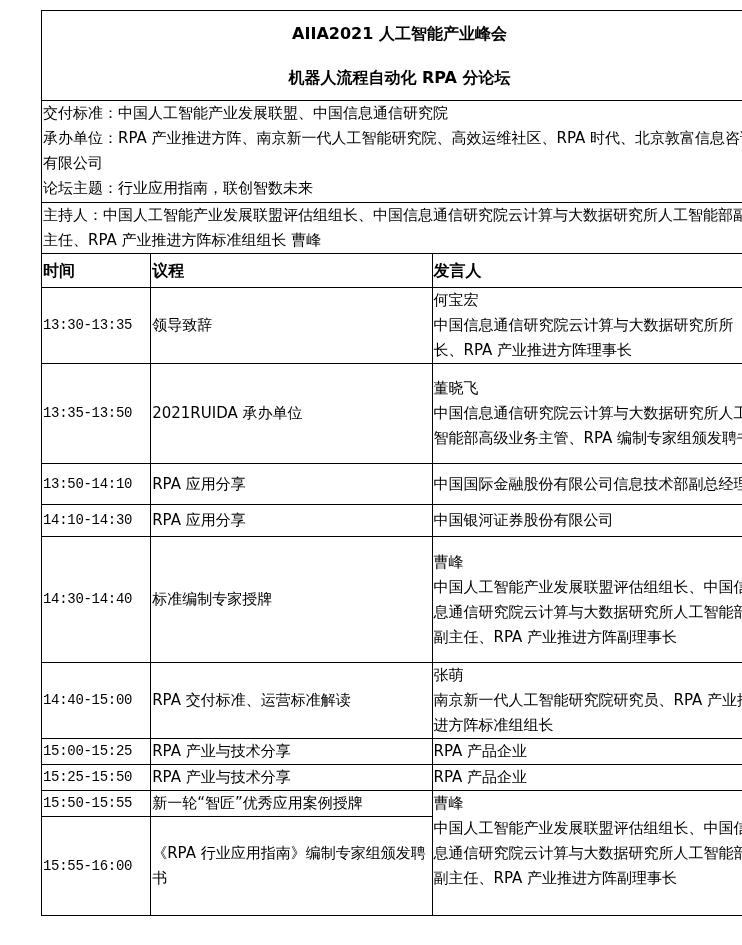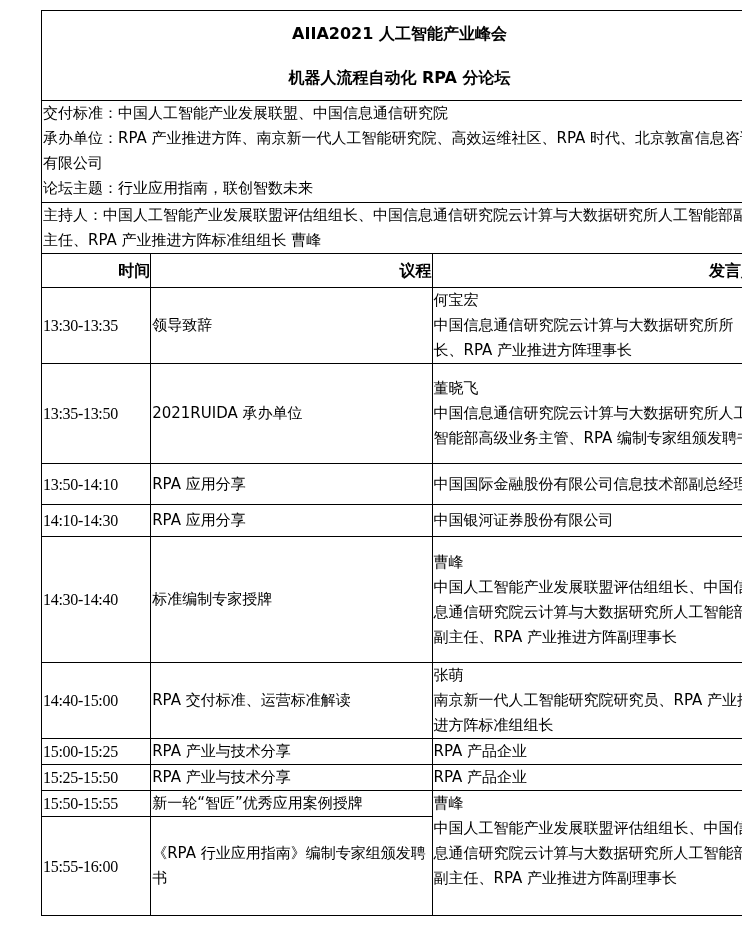--- a/index.html
+++ b/index.html
@@ -8,25 +8,25 @@
   .sheet { position: absolute; left: 13px; top: 10px; width: 717px; margin-left: 28px; }
   table { border-collapse: collapse; width: 717px; table-layout: fixed; }
   td, th { border: 1.5px solid #000; padding: 0 0 0 1px; vertical-align: middle;
            font-size: 15px; line-height: 25px; font-weight: normal; text-align: left; }
   .title-cell { height: 89px; text-align: center; padding: 0; }
   .title-line { font-weight: bold; font-size: 16px; line-height: 22px; display: block; }
   .title-line + .title-line { margin-top: 22px; }
   .info-cell { height: 101px; vertical-align: top; }
   .host-cell { height: 49px; vertical-align: top; }
   .info-line { display: block; white-space: normal; }
-  th { text-align: right; font-weight: bold; font-size: 16px; height: 33px; }
+  th { text-align: left; font-weight: bold; font-size: 16px; height: 33px; }
   .col-time { width: 109px; }
   .col-agenda { width: 281px; }
   .col-speaker { width: 325px; }
-  .time { white-space: nowrap; font-family: Liberation Serif, serif; font-size: 16px; letter-spacing: -0.3px; }
+  .time { white-space: nowrap; font-family: Liberation Mono, monospace; font-size: 14px; letter-spacing: -0.3px; }
   .speaker-line { display: block; }
   .r-1 { height: 75px; }
   .r-2 { height: 100px; }
   .r-3 { height: 41px; }
   .r-4 { height: 32px; }
   .r-5 { height: 126px; }
   .r-6 { height: 75px; }
   .r-7, .r-8, .r-9 { height: 25px; }
   .r-10 { height: 99px; }
 </style>

